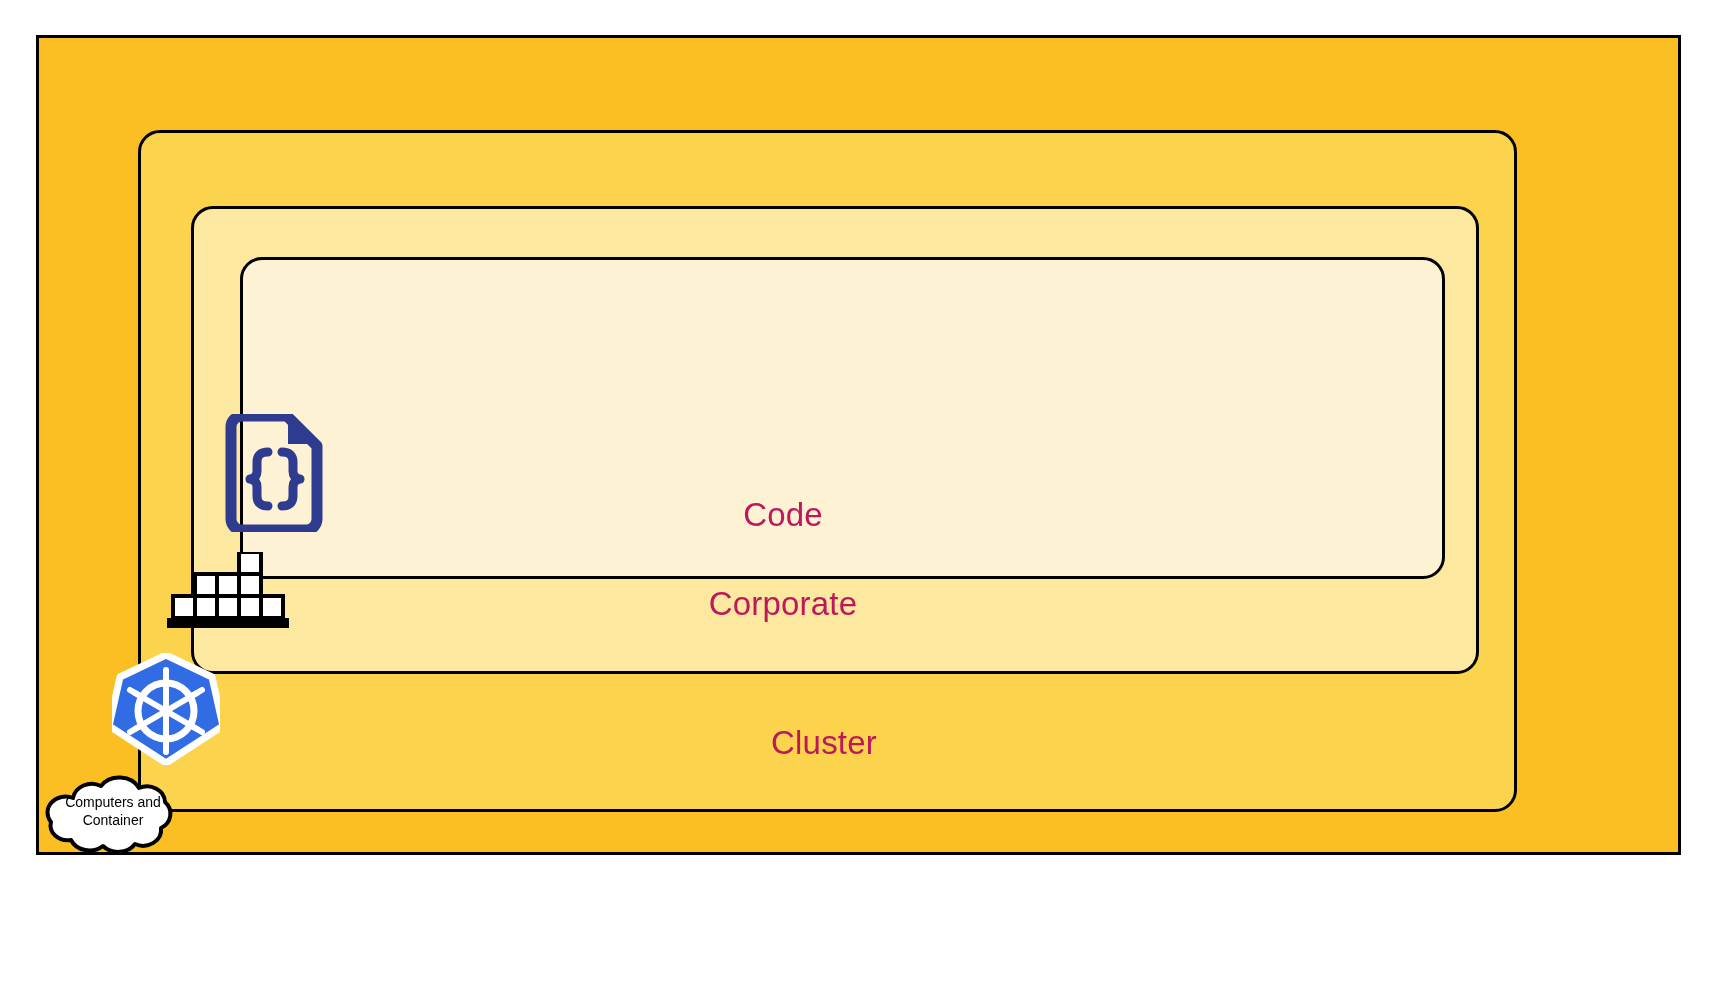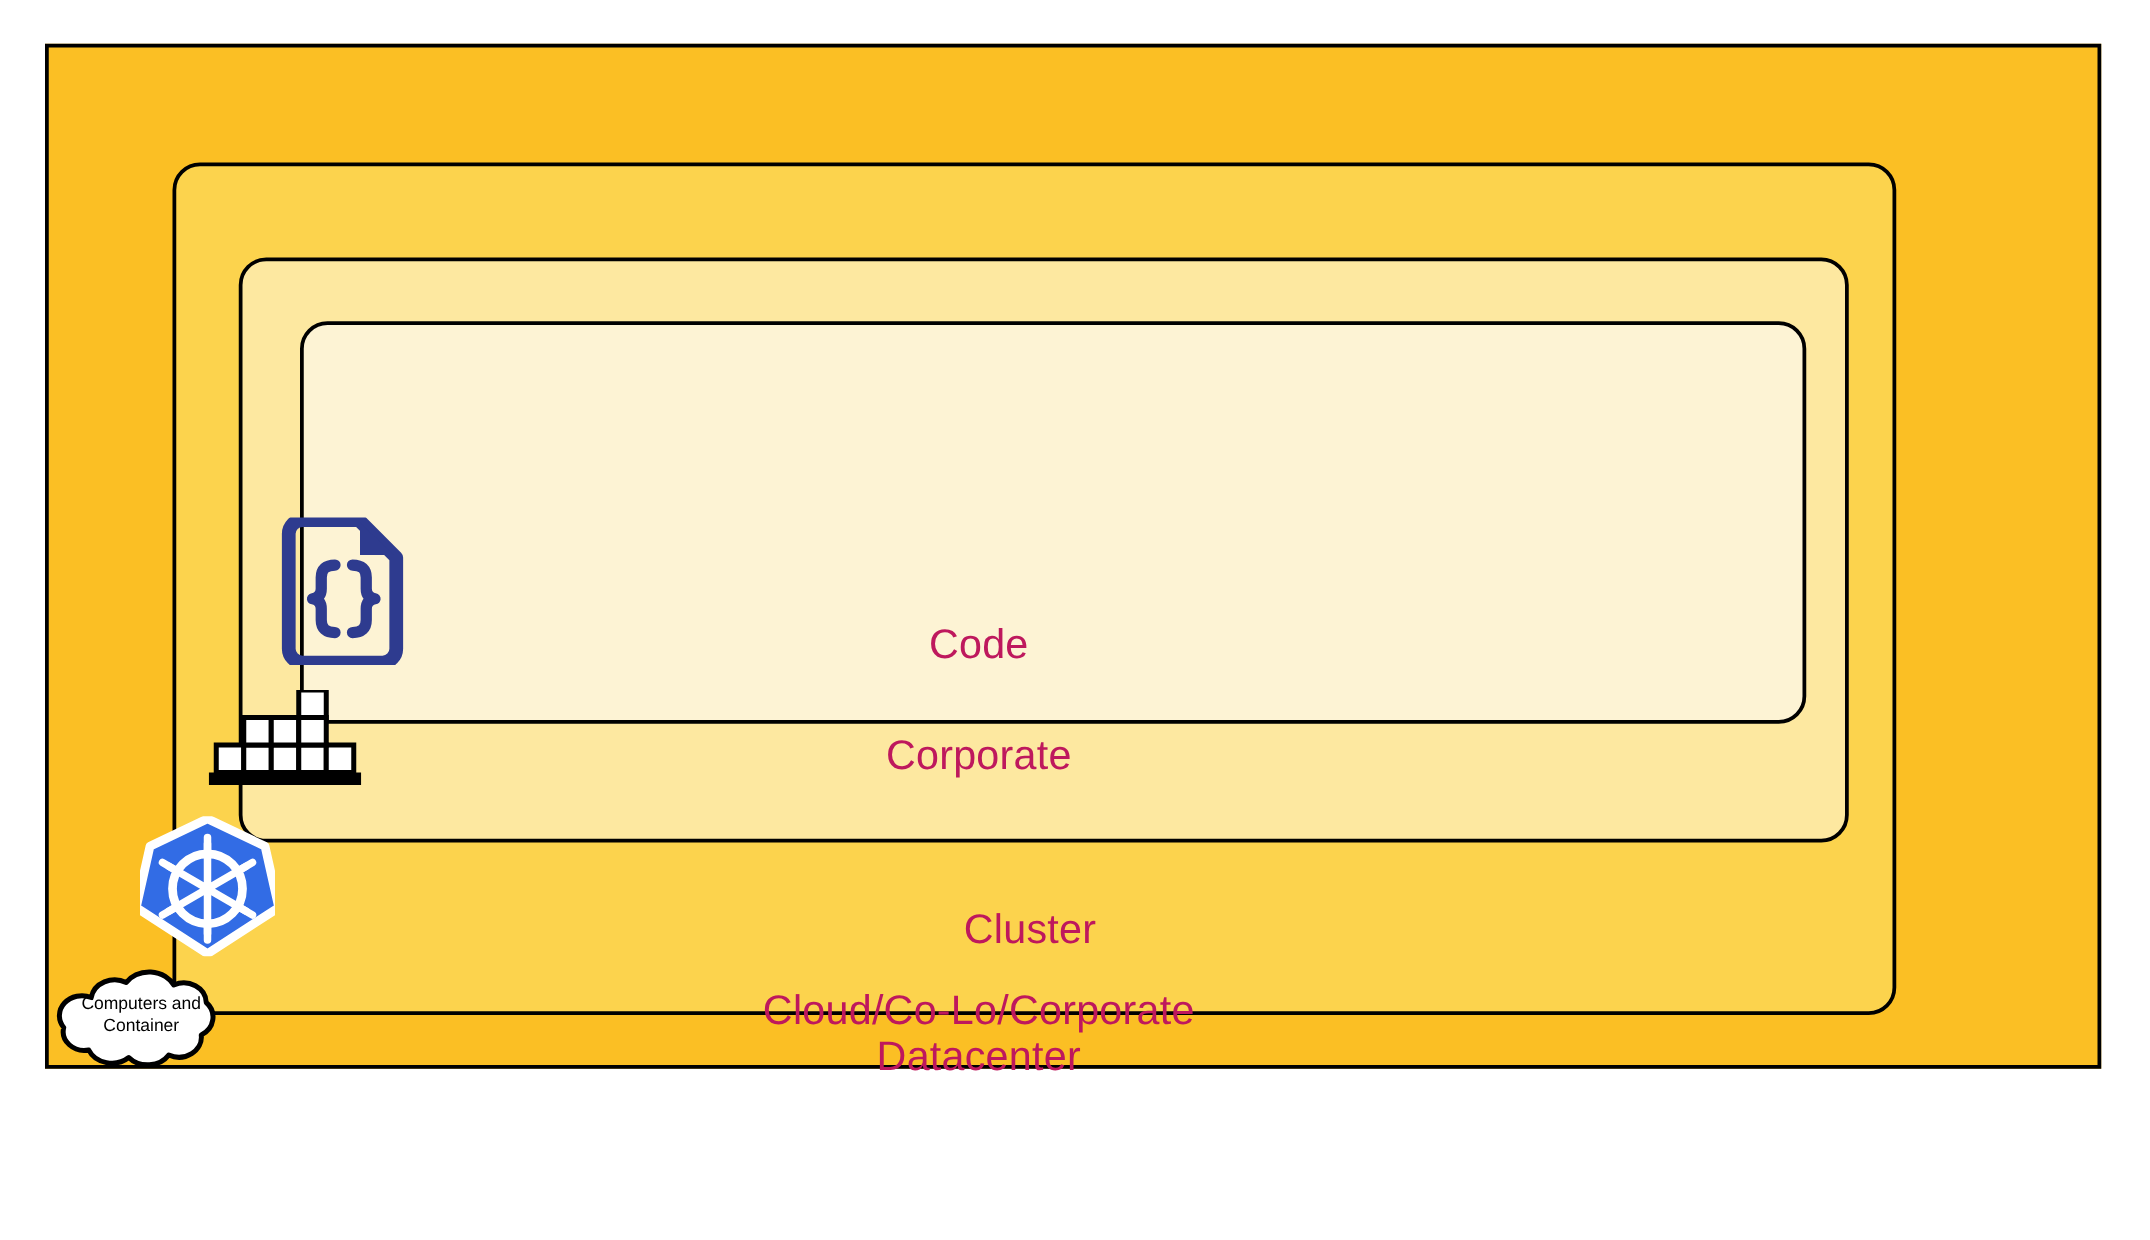--- a/index.html
+++ b/index.html
@@ -237,15 +237,14 @@
     <div>Computers and</div>
     <div>Container</div>
   </div>
 
   <div class="layer-label label-code">Code</div>
 
   <div class="layer-label label-container">Corporate</div>
 
   <div class="layer-label label-cluster">Cluster</div>
 
-  <div class="layer-label label-datacenter multiline">Cloud/Co-Lo/Corporate Datacenter</div>
 
 </div>
 
 </body></html>

